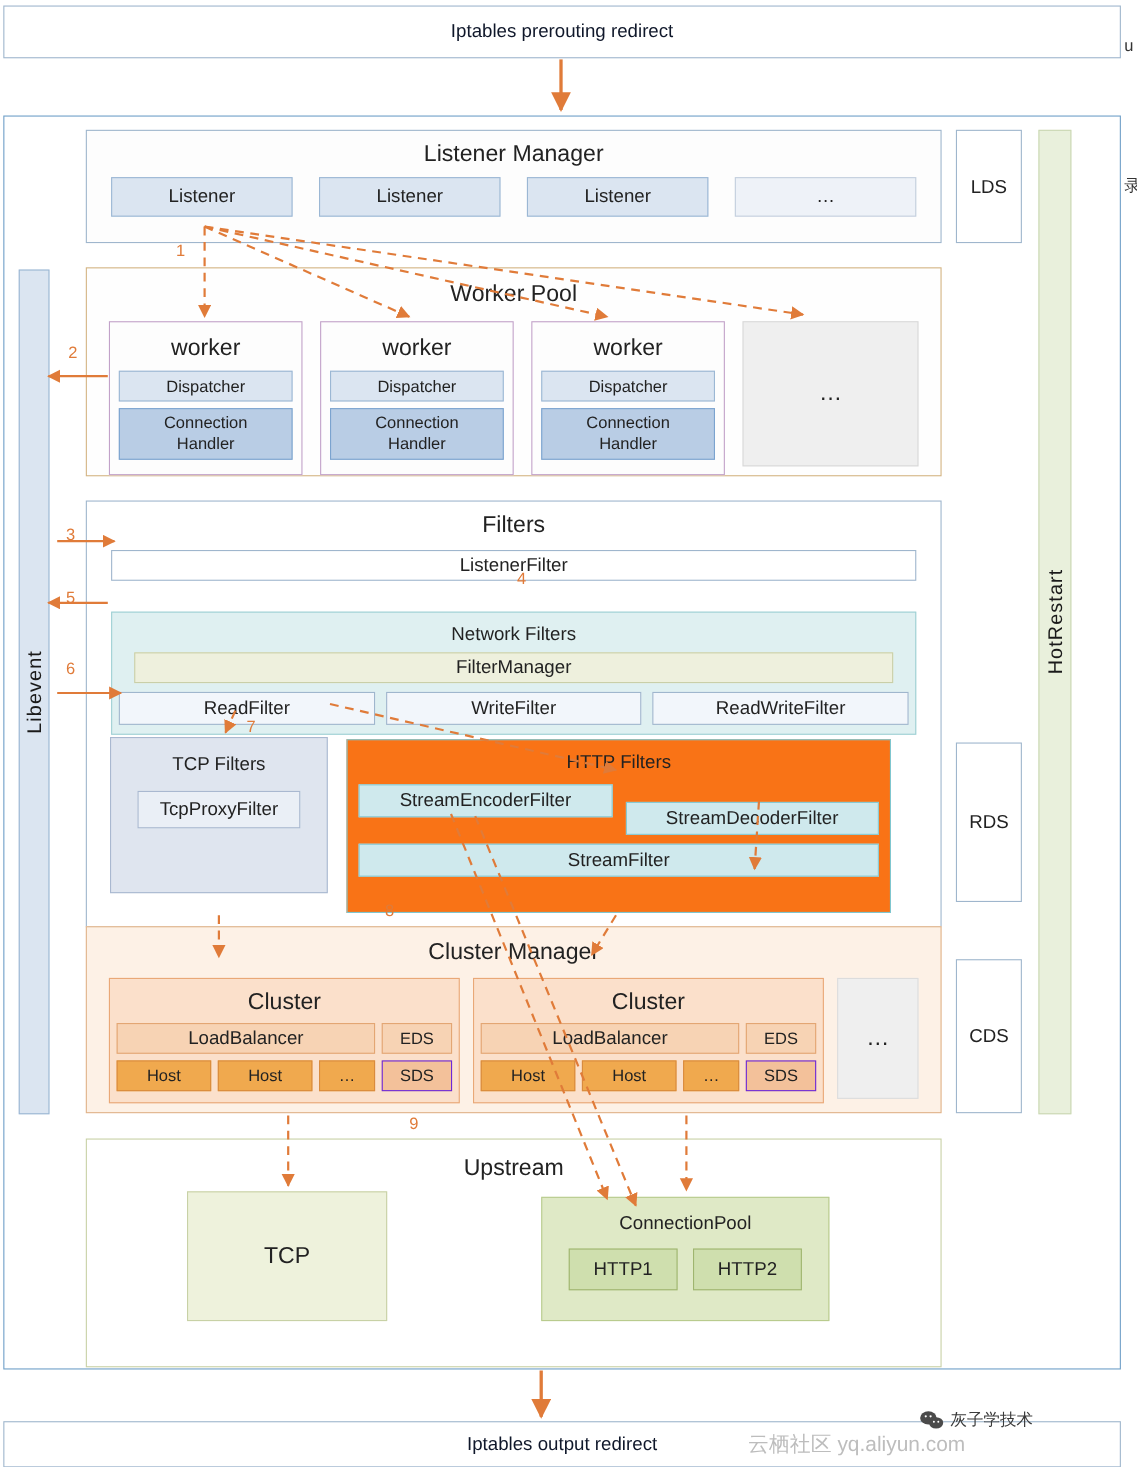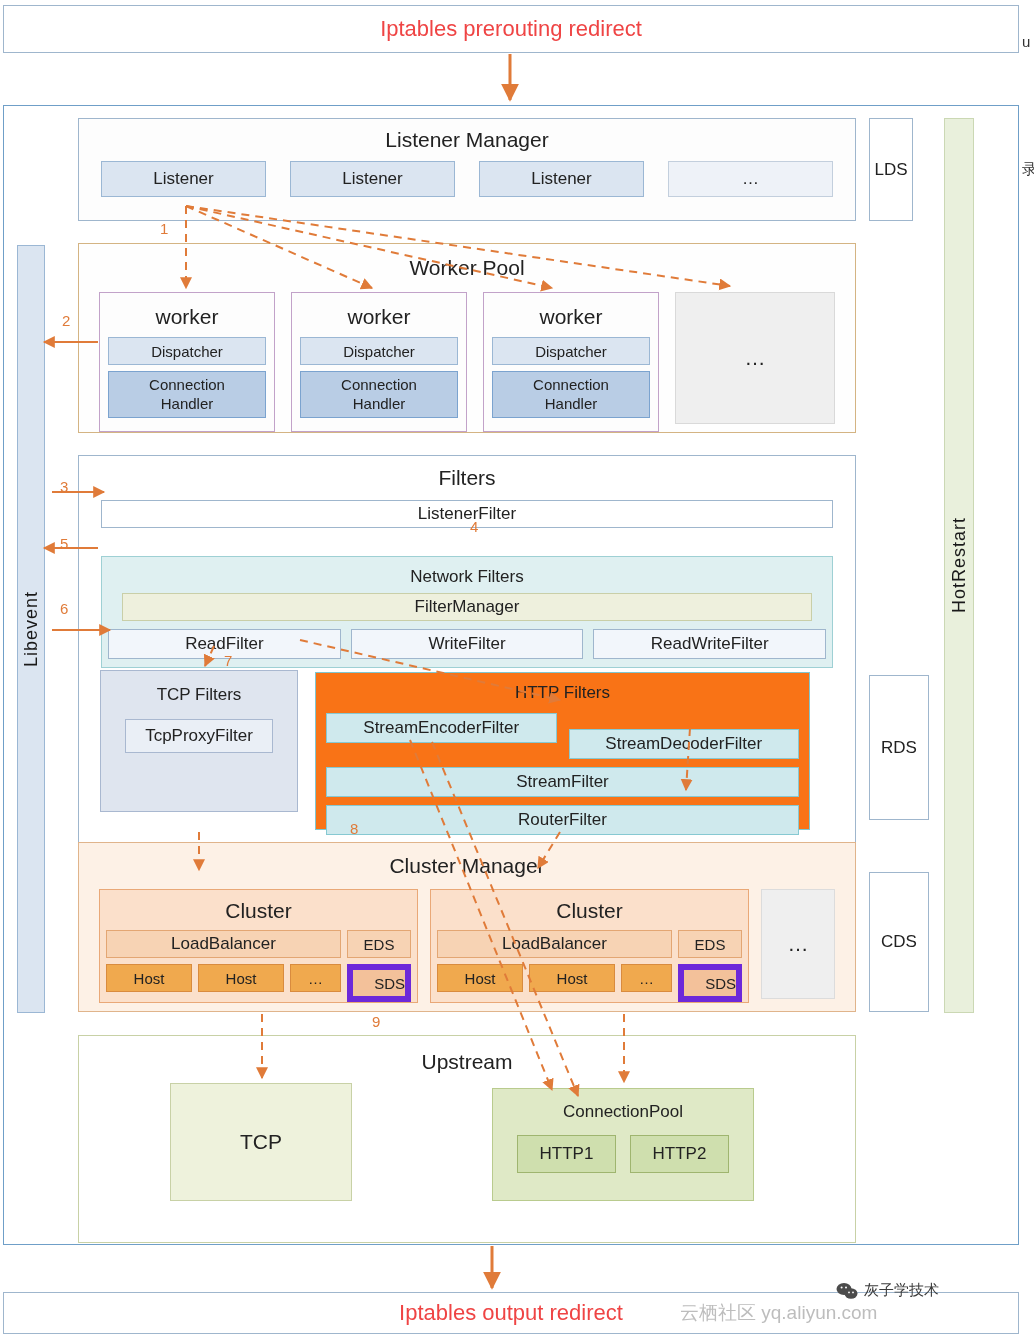--- a/index.html
+++ b/index.html
@@ -5,21 +5,21 @@
   html,body{margin:0;padding:0;background:#ffffff;}
   body{width:1034px;height:1334px;position:relative;font-family:"Liberation Sans",sans-serif;color:#1a1a1a;overflow:hidden;}
   .abs{position:absolute;box-sizing:border-box;}
   .ctr{display:flex;align-items:center;justify-content:center;text-align:center;}
   .title{font-size:21px;color:#222;}
   .lbl{font-size:17px;color:#222;}
   .sm{font-size:15px;color:#222;}
 
   
   .iptables{border:1px solid #9fb6cd;background:#fff;}
-  .iptables span{font-size:22px;color:#ef4444;}
+  .iptables span{font-size:17px;color:#0f172a;}
 
   
   #main-frame{border:1px solid #6f9fc8;background:#ffffff;}
 
   
   .panel-blue{border:1px solid #9fb6cd;background:#fdfdfd;}
   .listener-box{border:1px solid #9bb7d4;background:#dbe5f1;}
   .listener-box.ghost{background:#eef2f8;border-color:#c3cfdd;}
 
   
@@ -40,21 +40,21 @@
   .httpfilters{border:1px solid #7fc6cf;background:#f97316;}
   .httpsub{border:1px solid #86c9d2;background:#cfe9ed;justify-content:center;}
 
   
   .clustermgr{border:1px solid #e0b48b;background:#fdf1e6;}
   .cluster{border:1px solid #e9a877;background:#fbe0cb;}
   .clusterghost{border:1px solid #dcdcdc;background:#efefef;}
   .loadbalancer{border:1px solid #e3a673;background:#f7d3b4;}
   .host{border:1px solid #d98b3e;background:#f0a94e;}
   .eds{border:1px solid #e3a673;background:#f7d3b4;}
-  .sds{border:6px solid #6d28d9;background:#f3c19a;justify-content:flex-end;}
+  .sds{border:1px solid #6d28d9;background:#f3c19a;}
 
   
   .upstream{border:1px solid #c8d1a6;background:#ffffff;}
   .tcpbox{border:1px solid #c8d1a6;background:#eef2dc;}
   .connpool{border:1px solid #b9cb8e;background:#dfe9c6;}
   .httpN{border:1px solid #9fb56f;background:#cfdfae;}
 
   
   .libevent{border:1px solid #9bb7d4;background:#dbe5f1;}
   .libevent span{writing-mode:vertical-rl;transform:rotate(180deg);font-size:18px;letter-spacing:1px;}
@@ -81,21 +81,21 @@
 <div class="abs" id="main-frame" style="left:3px;top:105px;width:1016px;height:1140px;"></div>
 
 <div class="abs libevent ctr" style="left:17px;top:245px;width:28px;height:768px;">
   <span>Libevent</span>
 </div>
 
 <div class="abs hotrestart ctr" style="left:944px;top:118px;width:30px;height:895px;">
   <span>HotRestart</span>
 </div>
 
-<div class="abs xds ctr" style="left:869px;top:118px;width:44px;height:103px;">
+<div class="abs xds ctr" style="left:869px;top:118px;width:60px;height:103px;">
   <span class="lbl">LDS</span>
 </div>
 
 <div class="abs xds ctr" style="left:869px;top:675px;width:60px;height:145px;">
   <span class="lbl">RDS</span>
 </div>
 
 <div class="abs xds ctr" style="left:869px;top:872px;width:60px;height:140px;">
   <span class="lbl">CDS</span>
 </div>
@@ -213,23 +213,20 @@
   <div style="display:flex;gap:12px;padding:0 10px;margin-bottom:8px;">
     <div class="httpsub ctr" style="flex:1;height:28px;">
       <span class="lbl">StreamEncoderFilter</span>
     </div>
     <div class="httpsub ctr" style="flex:1;height:28px;margin-top:16px;">
       <span class="lbl">StreamDecoderFilter</span>
     </div>
   </div>
   <div class="httpsub ctr" style="margin:0 10px 8px;height:28px;">
     <span class="lbl">StreamFilter</span>
-  </div>
-  <div class="httpsub ctr" style="margin:0 10px;height:28px;">
-    <span class="lbl">RouterFilter</span>
   </div>
 </div>
 
 <div class="abs clustermgr" style="left:78px;top:842px;width:778px;height:170px;">
   <div class="ctr" style="height:46px;">
     <span class="title">Cluster Manager</span>
   </div>
   <div style="display:flex;gap:12px;padding:0 20px;">
 
     <div class="cluster" style="flex:1;height:108px;padding:2px 6px;">

